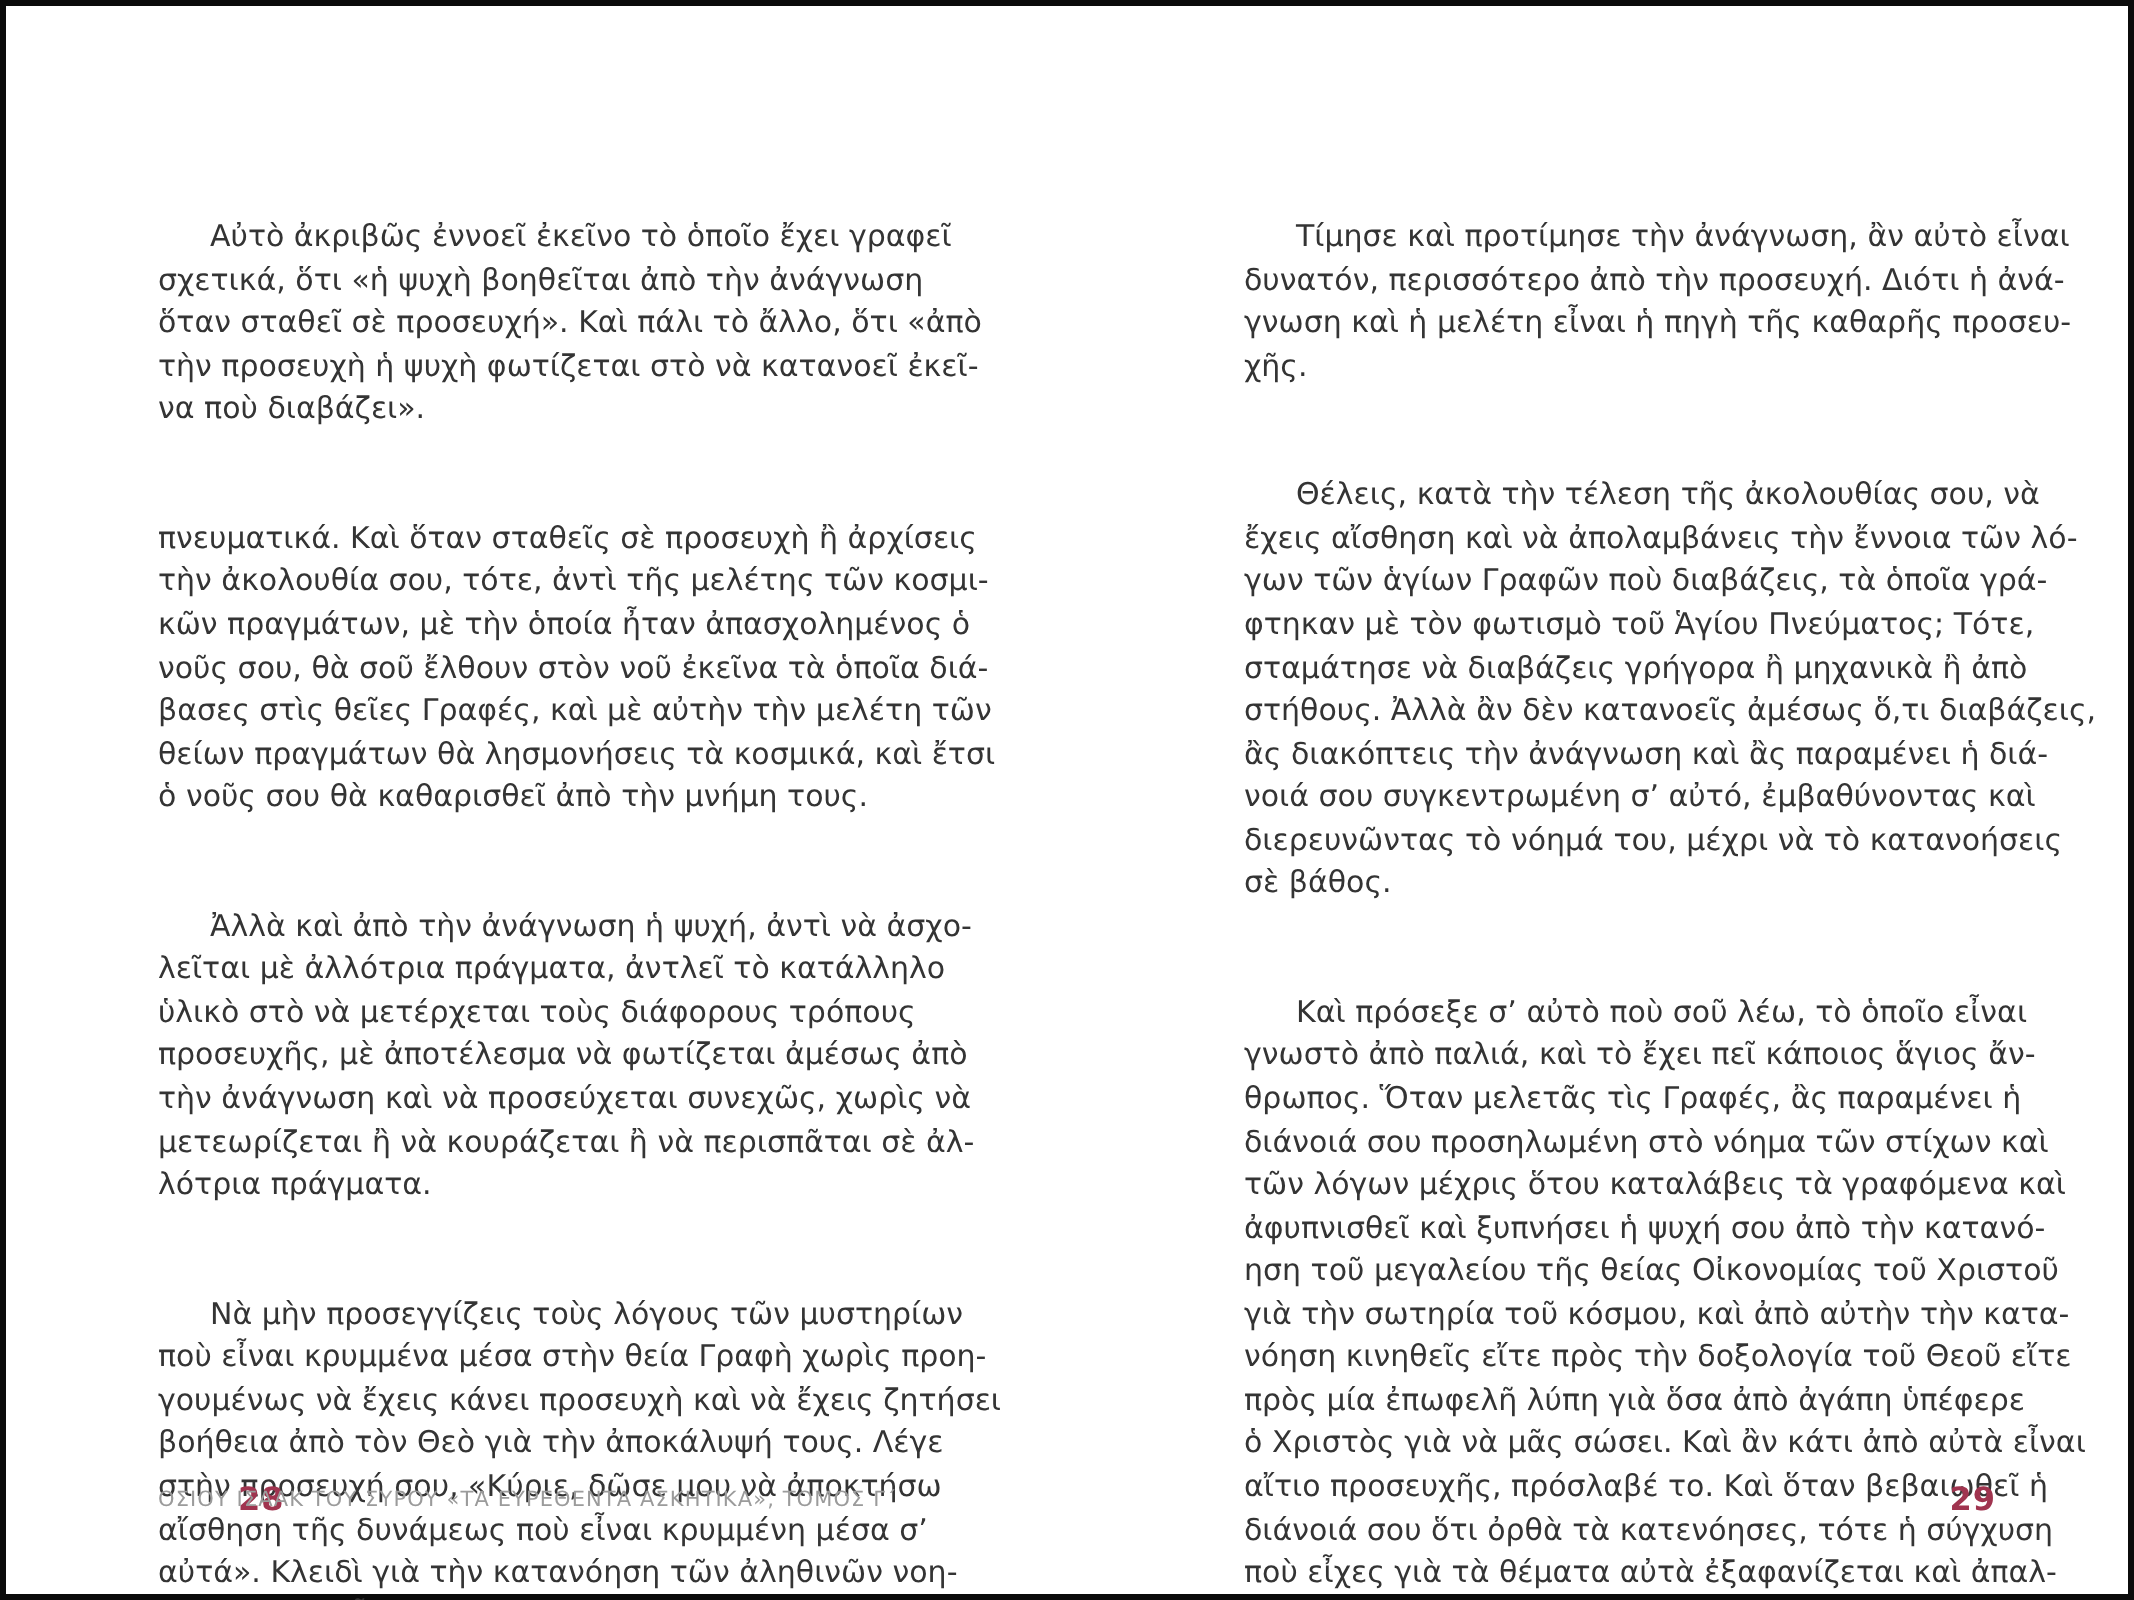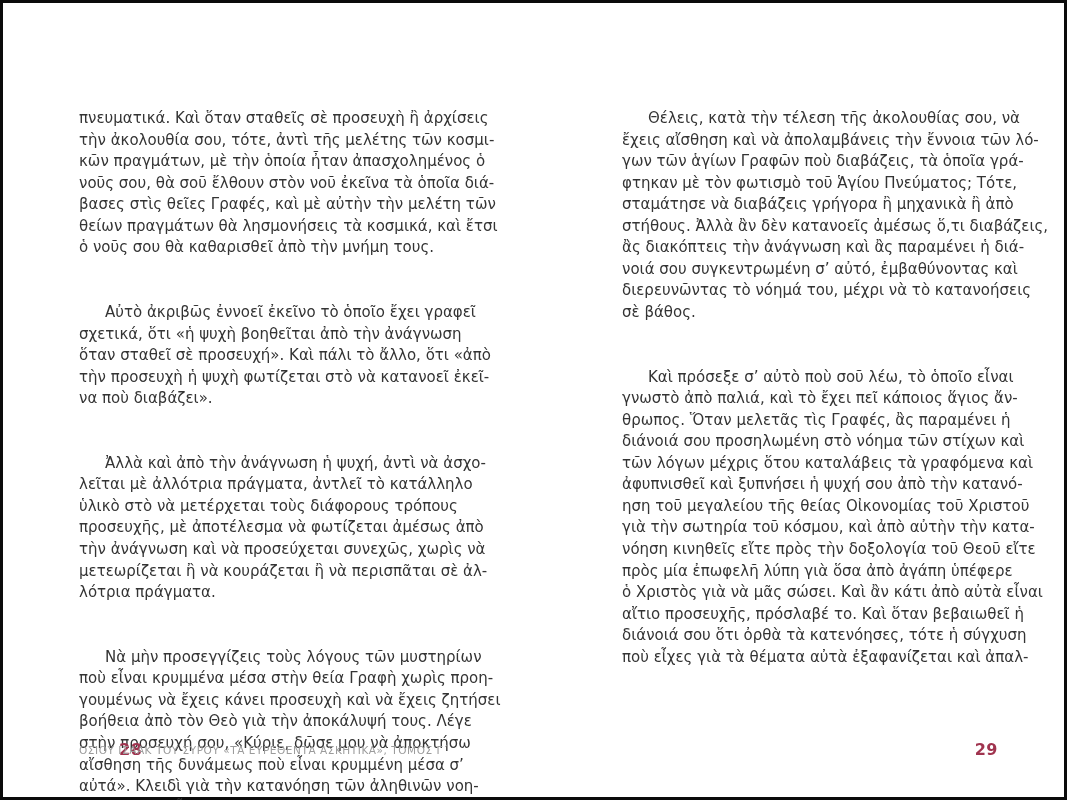--- a/index.html
+++ b/index.html
@@ -54,52 +54,56 @@
   }
   .running-title-left{left:0;width:100%;}
   .running-title-right{left:0;}
 </style>
 </head>
 <body>
 
 <div class="page">
 
   <div class="text-col col-left">
+    <p class="para indent">Αὐτὸ ἀκριβῶς ἐννοεῖ ἐκεῖνο τὸ ὁποῖο ἔχει γραφεῖ
+σχετικά, ὅτι «ἡ ψυχὴ βοηθεῖται ἀπὸ τὴν ἀνάγνωση
+ὅταν σταθεῖ σὲ προσευχή». Καὶ πάλι τὸ ἄλλο, ὅτι «ἀπὸ
+τὴν προσευχὴ ἡ ψυχὴ φωτίζεται στὸ νὰ κατανοεῖ ἐκεῖ-
+να ποὺ διαβάζει».</p>
     <p class="para">πνευματικά. Καὶ ὅταν σταθεῖς σὲ προσευχὴ ἢ ἀρχίσεις
 τὴν ἀκολουθία σου, τότε, ἀντὶ τῆς μελέτης τῶν κοσμι-
 κῶν πραγμάτων, μὲ τὴν ὁποία ἦταν ἀπασχολημένος ὁ
 νοῦς σου, θὰ σοῦ ἔλθουν στὸν νοῦ ἐκεῖνα τὰ ὁποῖα διά-
 βασες στὶς θεῖες Γραφές, καὶ μὲ αὐτὴν τὴν μελέτη τῶν
 θείων πραγμάτων θὰ λησμονήσεις τὰ κοσμικά, καὶ ἔτσι
 ὁ νοῦς σου θὰ καθαρισθεῖ ἀπὸ τὴν μνήμη τους.</p>
-    <p class="para indent">Αὐτὸ ἀκριβῶς ἐννοεῖ ἐκεῖνο τὸ ὁποῖο ἔχει γραφεῖ
-σχετικά, ὅτι «ἡ ψυχὴ βοηθεῖται ἀπὸ τὴν ἀνάγνωση
-ὅταν σταθεῖ σὲ προσευχή». Καὶ πάλι τὸ ἄλλο, ὅτι «ἀπὸ
-τὴν προσευχὴ ἡ ψυχὴ φωτίζεται στὸ νὰ κατανοεῖ ἐκεῖ-
-να ποὺ διαβάζει».</p>
     <p class="para indent">Ἀλλὰ καὶ ἀπὸ τὴν ἀνάγνωση ἡ ψυχή, ἀντὶ νὰ ἀσχο-
 λεῖται μὲ ἀλλότρια πράγματα, ἀντλεῖ τὸ κατάλληλο
 ὑλικὸ στὸ νὰ μετέρχεται τοὺς διάφορους τρόπους
 προσευχῆς, μὲ ἀποτέλεσμα νὰ φωτίζεται ἀμέσως ἀπὸ
 τὴν ἀνάγνωση καὶ νὰ προσεύχεται συνεχῶς, χωρὶς νὰ
 μετεωρίζεται ἢ νὰ κουράζεται ἢ νὰ περισπᾶται σὲ ἀλ-
 λότρια πράγματα.</p>
     <p class="para indent">Νὰ μὴν προσεγγίζεις τοὺς λόγους τῶν μυστηρίων
 ποὺ εἶναι κρυμμένα μέσα στὴν θεία Γραφὴ χωρὶς προη-
 γουμένως νὰ ἔχεις κάνει προσευχὴ καὶ νὰ ἔχεις ζητήσει
 βοήθεια ἀπὸ τὸν Θεὸ γιὰ τὴν ἀποκάλυψή τους. Λέγε
 στὴν προσευχή σου, «Κύριε, δῶσε μου νὰ ἀποκτήσω
 αἴσθηση τῆς δυνάμεως ποὺ εἶναι κρυμμένη μέσα σ’
 αὐτά». Κλειδὶ γιὰ τὴν κατανόηση τῶν ἀληθινῶν νοη-
 μάτων, ποὺ εἶναι κρυμμένα μέσα στὰ λόγια τῶν θείων
 Γραφῶν, θεώρησε ὅτι εἶναι ἡ προσευχή.</p>
     
   </div>
 
   <div class="text-col col-right">
+    <p class="para indent">Τίμησε καὶ προτίμησε τὴν ἀνάγνωση, ἂν αὐτὸ εἶναι
+δυνατόν, περισσότερο ἀπὸ τὴν προσευχή. Διότι ἡ ἀνά-
+γνωση καὶ ἡ μελέτη εἶναι ἡ πηγὴ τῆς καθαρῆς προσευ-
+χῆς.</p>
     <p class="para indent">Θέλεις, κατὰ τὴν τέλεση τῆς ἀκολουθίας σου, νὰ
 ἔχεις αἴσθηση καὶ νὰ ἀπολαμβάνεις τὴν ἔννοια τῶν λό-
 γων τῶν ἁγίων Γραφῶν ποὺ διαβάζεις, τὰ ὁποῖα γρά-
 φτηκαν μὲ τὸν φωτισμὸ τοῦ Ἁγίου Πνεύματος; Τότε,
 σταμάτησε νὰ διαβάζεις γρήγορα ἢ μηχανικὰ ἢ ἀπὸ
 στήθους. Ἀλλὰ ἂν δὲν κατανοεῖς ἀμέσως ὅ,τι διαβάζεις,
 ἂς διακόπτεις τὴν ἀνάγνωση καὶ ἂς παραμένει ἡ διά-
 νοιά σου συγκεντρωμένη σ’ αὐτό, ἐμβαθύνοντας καὶ
 διερευνῶντας τὸ νόημά του, μέχρι νὰ τὸ κατανοήσεις
 σὲ βάθος.</p>

